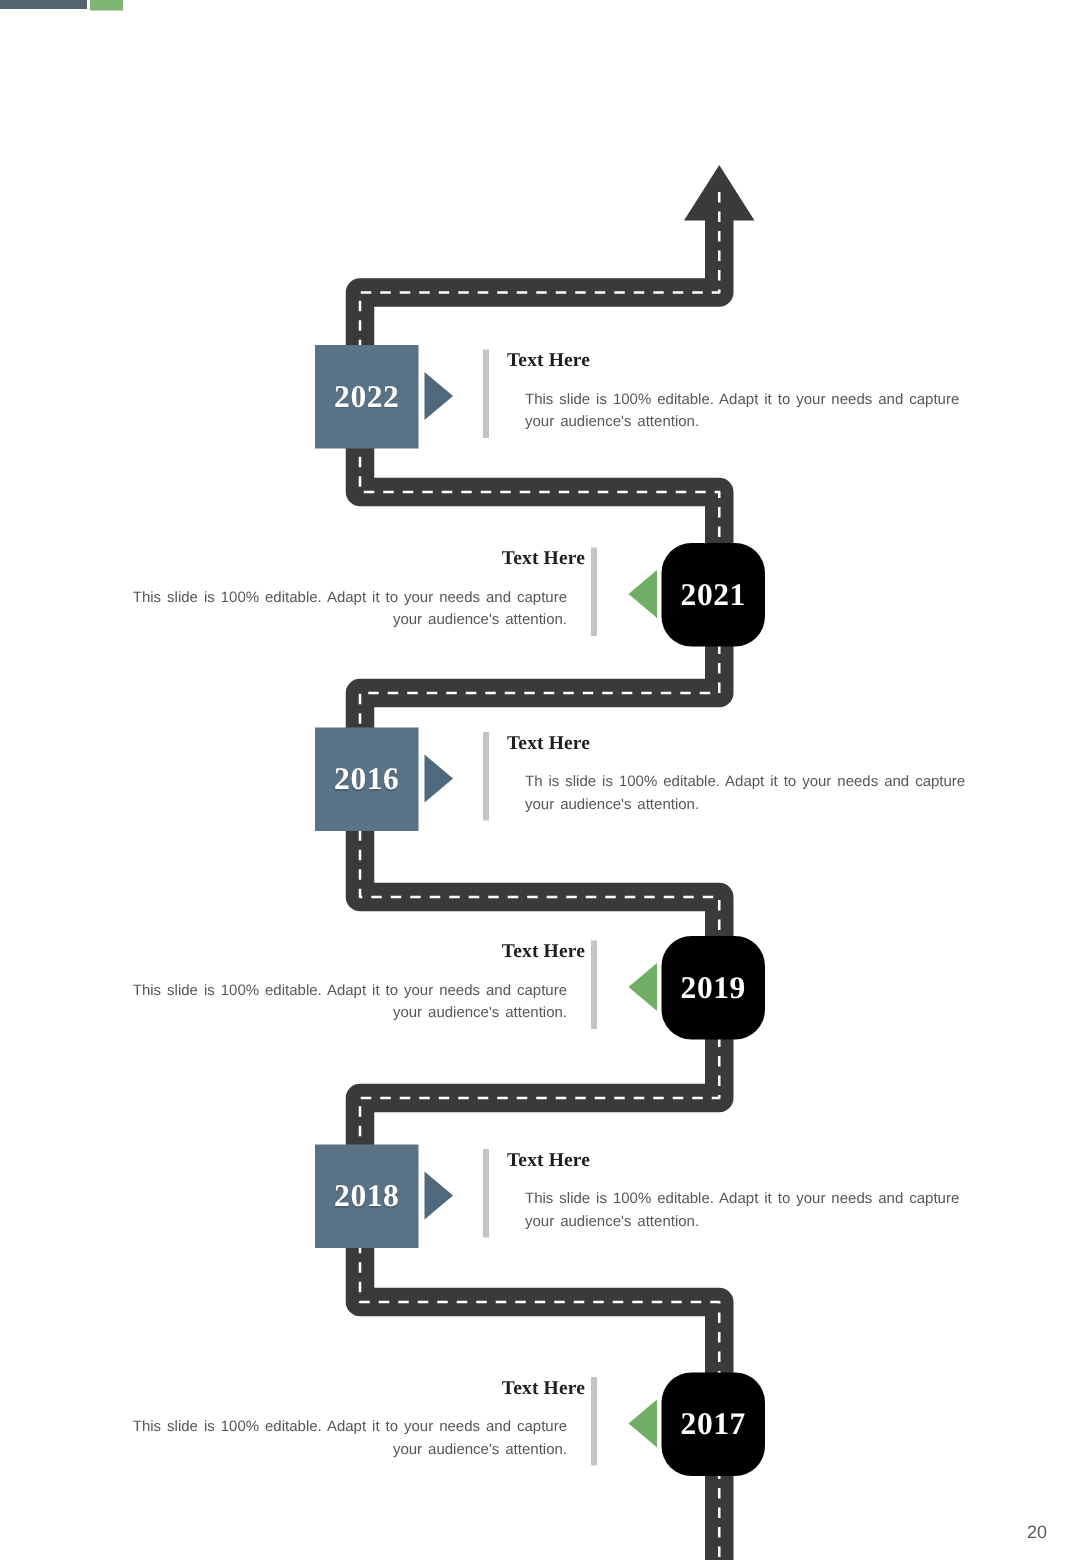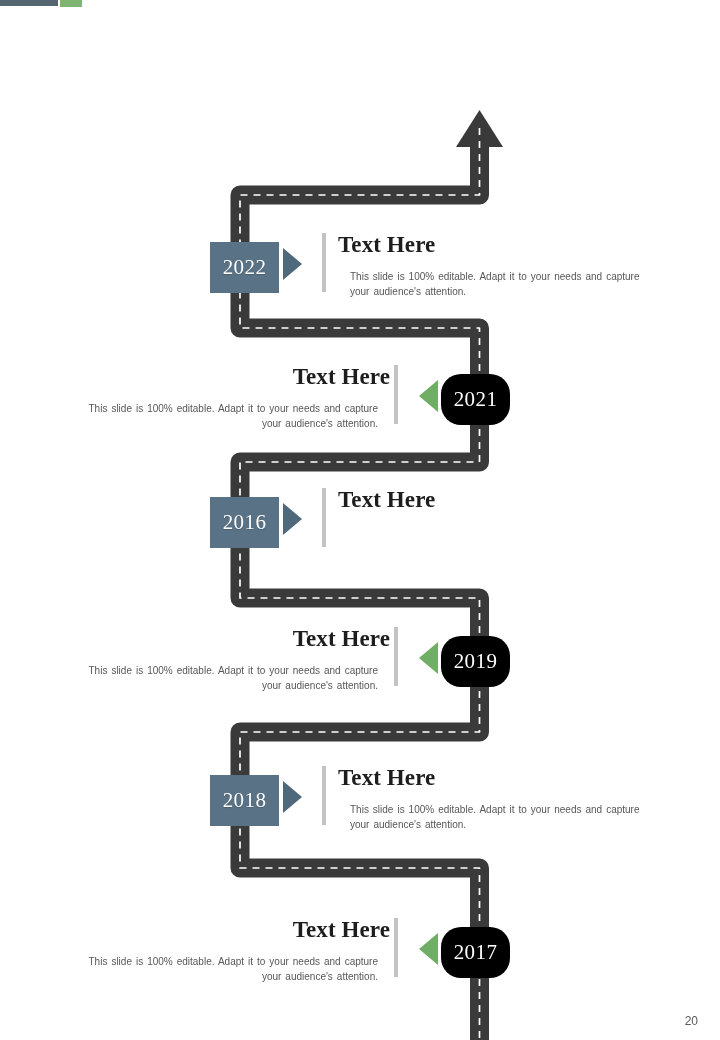--- a/index.html
+++ b/index.html
@@ -30,29 +30,28 @@
 
   
   .road-layer{position:absolute;left:0;top:0;width:720px;height:1040px;}
 
   
   .row{position:absolute;left:0;width:720px;height:0;}
 
   
   .chip{
     position:absolute;
-    width:69px;height:51px;
+    width:69px;height:69px;
     display:flex;align-items:center;justify-content:center;
     font-family:"Liberation Serif", serif;
-    font-weight:normal;
+    font-weight:bold;
     font-size:21px;
     color:#ffffff;
     letter-spacing:0.4px;
     text-shadow:0 1px 1px rgba(0,0,0,0.18);
-    margin-top:12px;
   }
   .chip.slate{background:#5a7285;left:210px;}
   .chip.green{background:#000000;left:441px;border-radius:20px;}
 
   
   .tri{position:absolute;width:0;height:0;}
   .tri.right{
     border-top:16px solid transparent;
     border-bottom:16px solid transparent;
     border-left:19px solid #4f687b;
@@ -71,21 +70,21 @@
   .divider.r{left:394px;}
 
   
   .txt{position:absolute;}
   .txt.left-al{left:338px;width:335px;text-align:left;}
   .txt.right-al{left:55px;width:335px;text-align:right;}
   .txt h3{
     margin:0 0 5px 0;
     font-family:"Liberation Serif", serif;
     font-weight:bold;
-    font-size:23px;
+    font-size:13px;
     color:#1d1d1d;
     letter-spacing:0.1px;
   }
   .txt p{
     margin:12px;
     font-family:"Liberation Sans", sans-serif;
     font-size:10px;
     line-height:1.45;
     color:#575757;
     word-spacing:1.2px;
@@ -169,20 +168,21 @@
   </div>
 
   <div class="row" style="top:519px">
     <div class="chip slate" style="top:-34px">
       <span>2016</span>
     </div>
     <div class="tri right" style="top:-16px"></div>
     <div class="divider l" style="top:-31px"></div>
     <div class="txt left-al" style="top:-32px">
       <h3>Text Here</h3>
+      <p>Th is slide is 100% editable. Adapt it to your needs and capture your audience's attention.</p>
     </div>
   </div>
 
   <div class="row" style="top:658px">
     <div class="chip green" style="top:-34px">
       <span>2019</span>
     </div>
     <div class="tri left" style="top:-16px"></div>
     <div class="divider r" style="top:-31px"></div>
     <div class="txt right-al" style="top:-32px">

